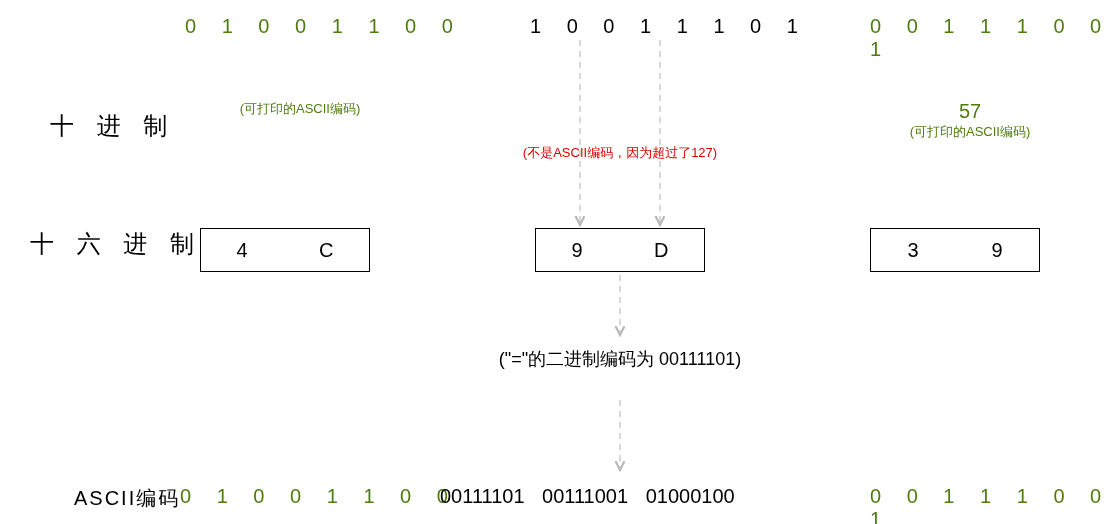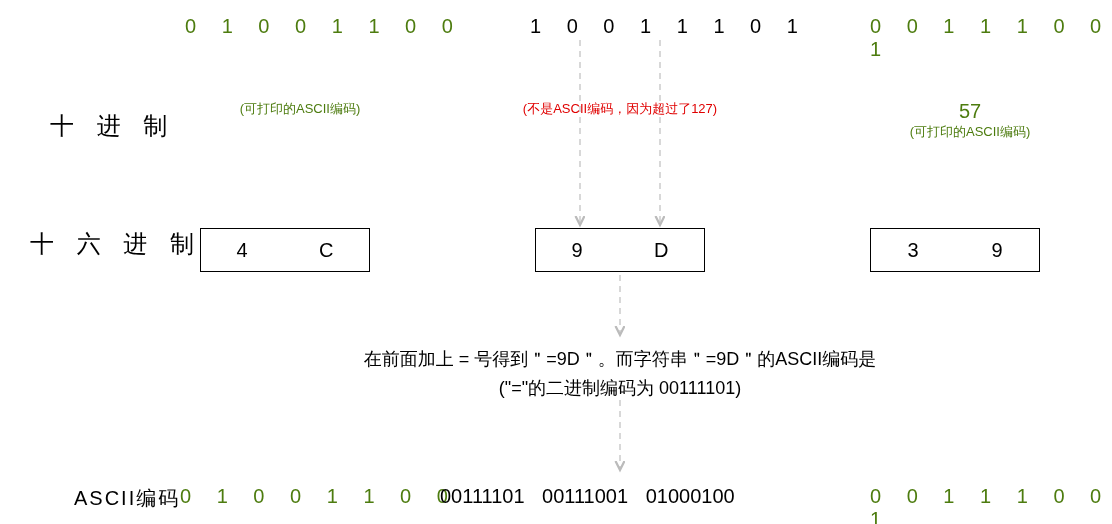--- a/index.html
+++ b/index.html
@@ -5,21 +5,21 @@
   * { box-sizing: border-box; margin: 0; padding: 0; }
   body {
     width: 1112px;
     height: 524px;
     position: relative;
     font-family: Arial, "Microsoft YaHei", sans-serif;
     background: #fff;
     color: #000;
   }
   .green { color: #4d7c0f; }
-  .red { color: #e00000; }
+  .red { color: #e00000; margin-top: 44px; }
   .bin-digit { letter-spacing: 10px; font-size: 20px; }
   .row-label {
     position: absolute;
     font-size: 24px;
     letter-spacing: 8px;
   }
   .decimal-val { font-size: 20px; }
   .note { font-size: 13px; }
   .hexbox {
     position: absolute;
@@ -95,21 +95,20 @@
 <div class="hexbox" style="left:535px; top:228px;">
   <span>9</span>
   <span>D</span>
 </div>
 <div class="hexbox" style="left:870px; top:228px;">
   <span>3</span>
   <span>9</span>
 </div>
 
 <div class="explain" style="left:280px; top:345px; width:680px;">
-  <div>在前面加上 = 号得到＂=9D＂。而字符串＂=9D＂的ASCII编码是</div>
   <div>("="的二进制编码为 00111101)</div>
 </div>
 
 <div class="ascii-label" style="left:30px; top:485px;">ASCII编码</div>
 
 <div class="ascii-bytes green" style="left:180px; top:485px; letter-spacing:10px;">0 1 0 0 1 1 0 0</div>
 <div class="ascii-bytes" style="left:440px; top:485px; word-spacing:12px;">00111101    00111001    01000100</div>
 <div class="ascii-bytes green" style="left:870px; top:485px; letter-spacing:10px;">0 0 1 1 1 0 0 1</div>
 
 </body></html>

